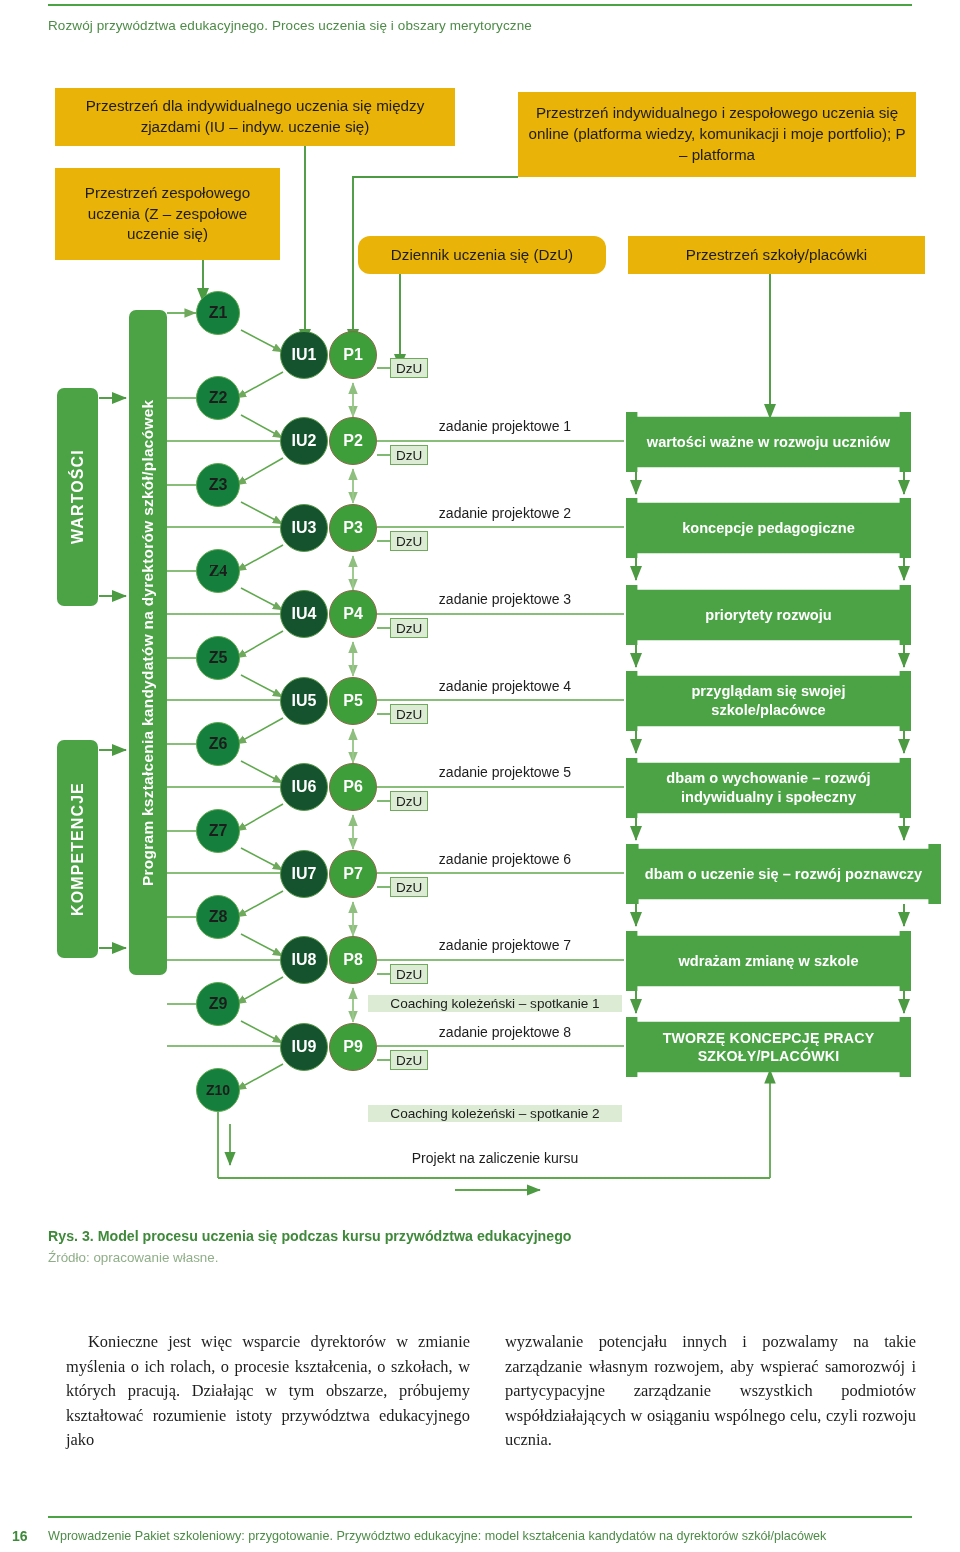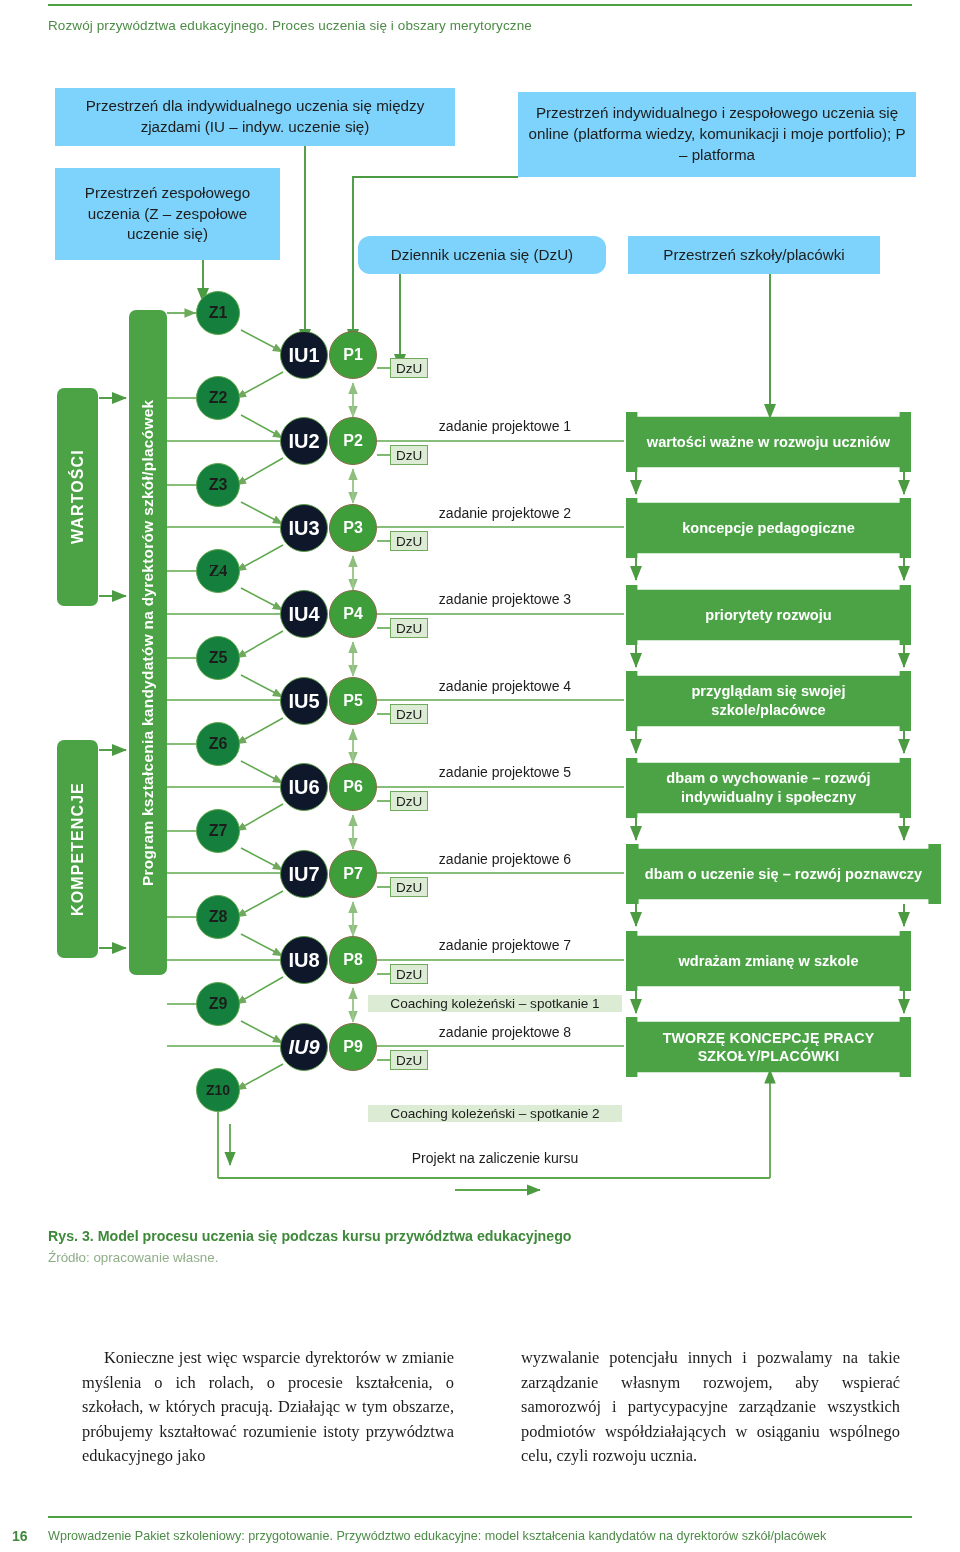--- a/index.html
+++ b/index.html
@@ -12,30 +12,30 @@
 
   
   #top-rule{left:48px;top:4px;width:864px;height:2px;background:#4CA346;}
   #running-head{
     left:48px;top:18px;width:870px;
     font-size:13.5px;color:#4C8C46;letter-spacing:.1px;
   }
 
   
   .pale-box{
-    background:#7dd3fc;color:#1d1d1d;
+    background:#eab308;color:#1d1d1d;
     display:flex;align-items:center;justify-content:center;
     text-align:center;line-height:1.38;font-size:15.2px;
     padding:5px 8px;box-sizing:border-box;
   }
   #box-iu{left:55px;top:88px;width:400px;height:58px;}
   #box-z{left:55px;top:168px;width:225px;height:92px;}
   #box-p{left:518px;top:92px;width:398px;height:85px;}
   #box-dzu{left:358px;top:236px;width:248px;height:38px;border-radius:12px;}
-  #box-school{left:628px;top:236px;width:252px;height:38px;}
+  #box-school{left:628px;top:236px;width:297px;height:38px;}
 
   
   .vbar{
     background:#4CA346;color:#fff;font-weight:bold;
     display:flex;align-items:center;justify-content:center;
     writing-mode:vertical-rl;transform:rotate(180deg);
     letter-spacing:1.1px;box-sizing:border-box;
   }
   #bar-wartosci{left:57px;top:388px;width:41px;height:218px;
      font-size:16px;border-radius:7px;}
@@ -51,22 +51,22 @@
   .node{
     border-radius:50%;display:flex;align-items:center;justify-content:center;
     font-weight:bold;box-sizing:border-box;
   }
   .z-node{
     width:44px;height:44px;background:#15803d;border:1.6px solid #5FA84E;
     color:#1d1d1d;font-size:16px;
   }
   .z-node.wide{font-size:14px;}
   .iu-node{
-    width:48px;height:48px;background:#0f172a;border:1.6px solid #5B9B4B;
-    color:#ffffff;font-size:20px;
+    width:48px;height:48px;background:#14532d;border:1.6px solid #5B9B4B;
+    color:#ffffff;font-size:16px;
   }
   .p-node{
     width:48px;height:48px;background:#3E9E3A;border:1.8px solid #8A6A4A;
     color:#ffffff;font-size:16px;
   }
 
   
   .dzu-chip{
     background:#DCEBD4;border:1.2px solid #6FA95C;color:#1d1d1d;
     font-size:13.5px;padding:0 5px;height:20px;line-height:19px;
@@ -99,21 +99,21 @@
   #fig-source{left:48px;top:1250px;width:700px;
      font-size:13.4px;color:#8FAE88;}
 
   
   .bodycol{
     position:absolute;font-family:"Liberation Serif", serif;
     font-size:16.4px;line-height:1.5;color:#1d1d1d;text-align:justify;
   }
   #col-left{left:66px;top:1330px;width:404px;}
   #col-right{left:505px;top:1330px;width:411px;}
-  #col-left p,#col-right p{margin:16px;}
+  #col-left p,#col-right p{margin:0;}
   #col-left p{text-indent:22px;}
 
   
   #foot-rule{left:48px;top:1516px;width:864px;height:1.6px;background:#4CA346;}
   #foot-page{left:12px;top:1528px;font-size:14px;font-weight:bold;color:#3E8A3A;}
   #foot-text{left:48px;top:1529px;width:880px;font-size:12.6px;color:#4C8C46;}
 </style>
 </head>
 <body>
 
@@ -324,21 +324,21 @@
   </div>
 <div class="abs node iu-node" style="left:280px;top:763px;text-align:right;">
     <span>IU6</span>
   </div>
 <div class="abs node iu-node" style="left:280px;top:850px;">
     <span>IU7</span>
   </div>
 <div class="abs node iu-node" style="left:280px;top:936px;">
     <span>IU8</span>
   </div>
-<div class="abs node iu-node" style="left:280px;top:1023px;font-style:italic;">
+<div class="abs node iu-node" style="left:280px;top:1023px;">
     <span>IU9</span>
   </div>
 
 <div class="abs node p-node" style="left:329px;top:331px;">
     <span>P1</span>
   </div>
 <div class="abs node p-node" style="left:329px;top:417px;">
     <span>P2</span>
   </div>
 <div class="abs node p-node" style="left:329px;top:504px;">

